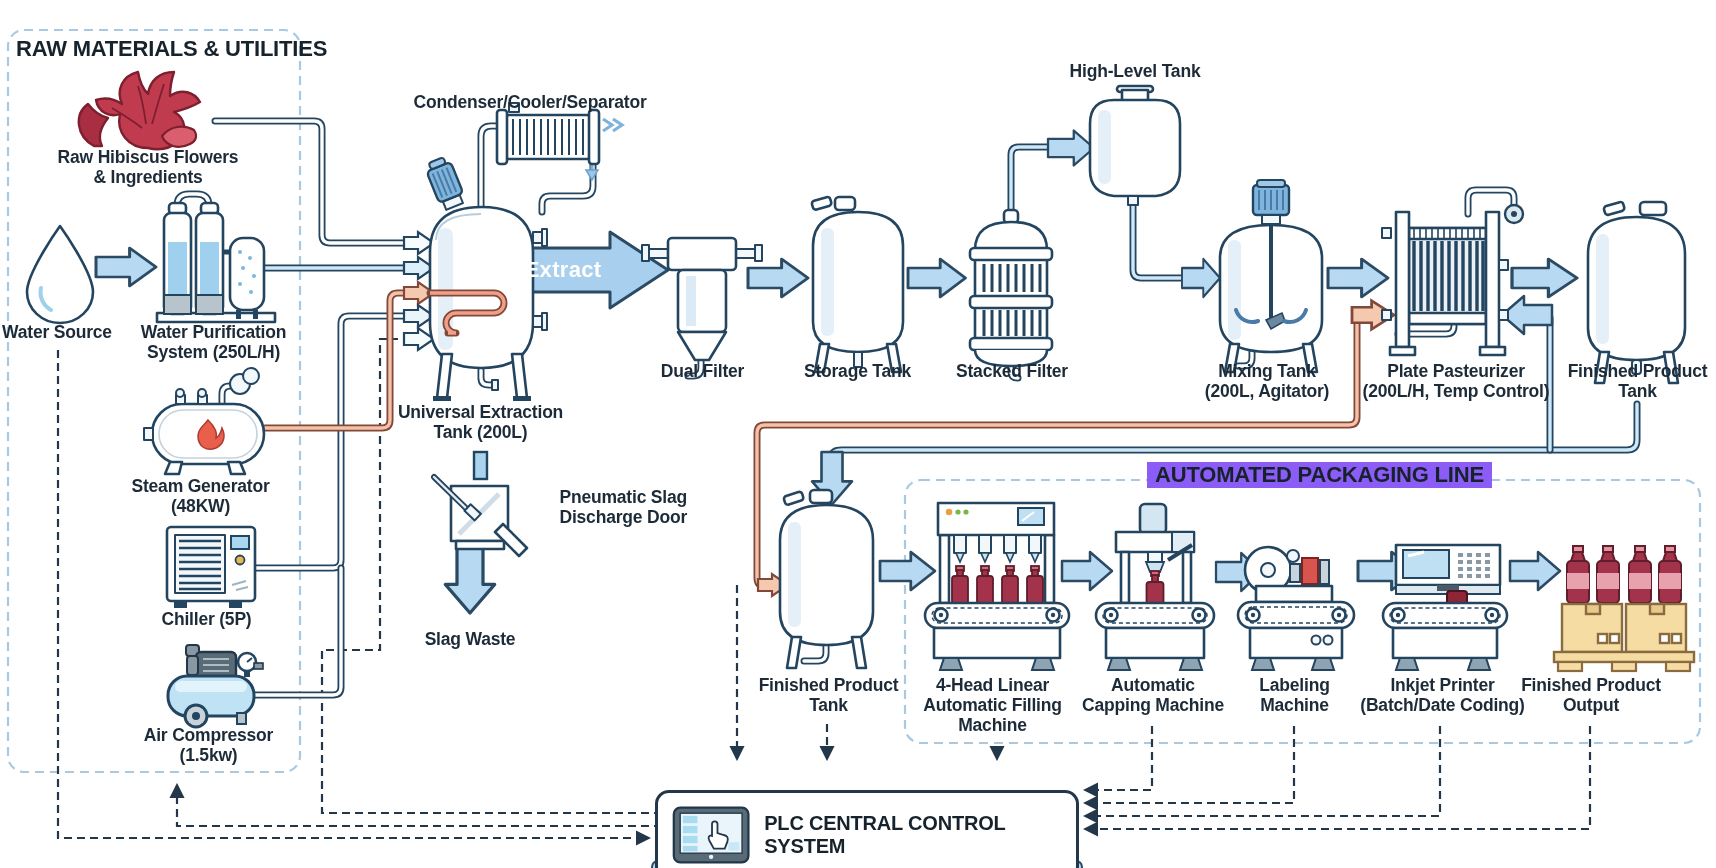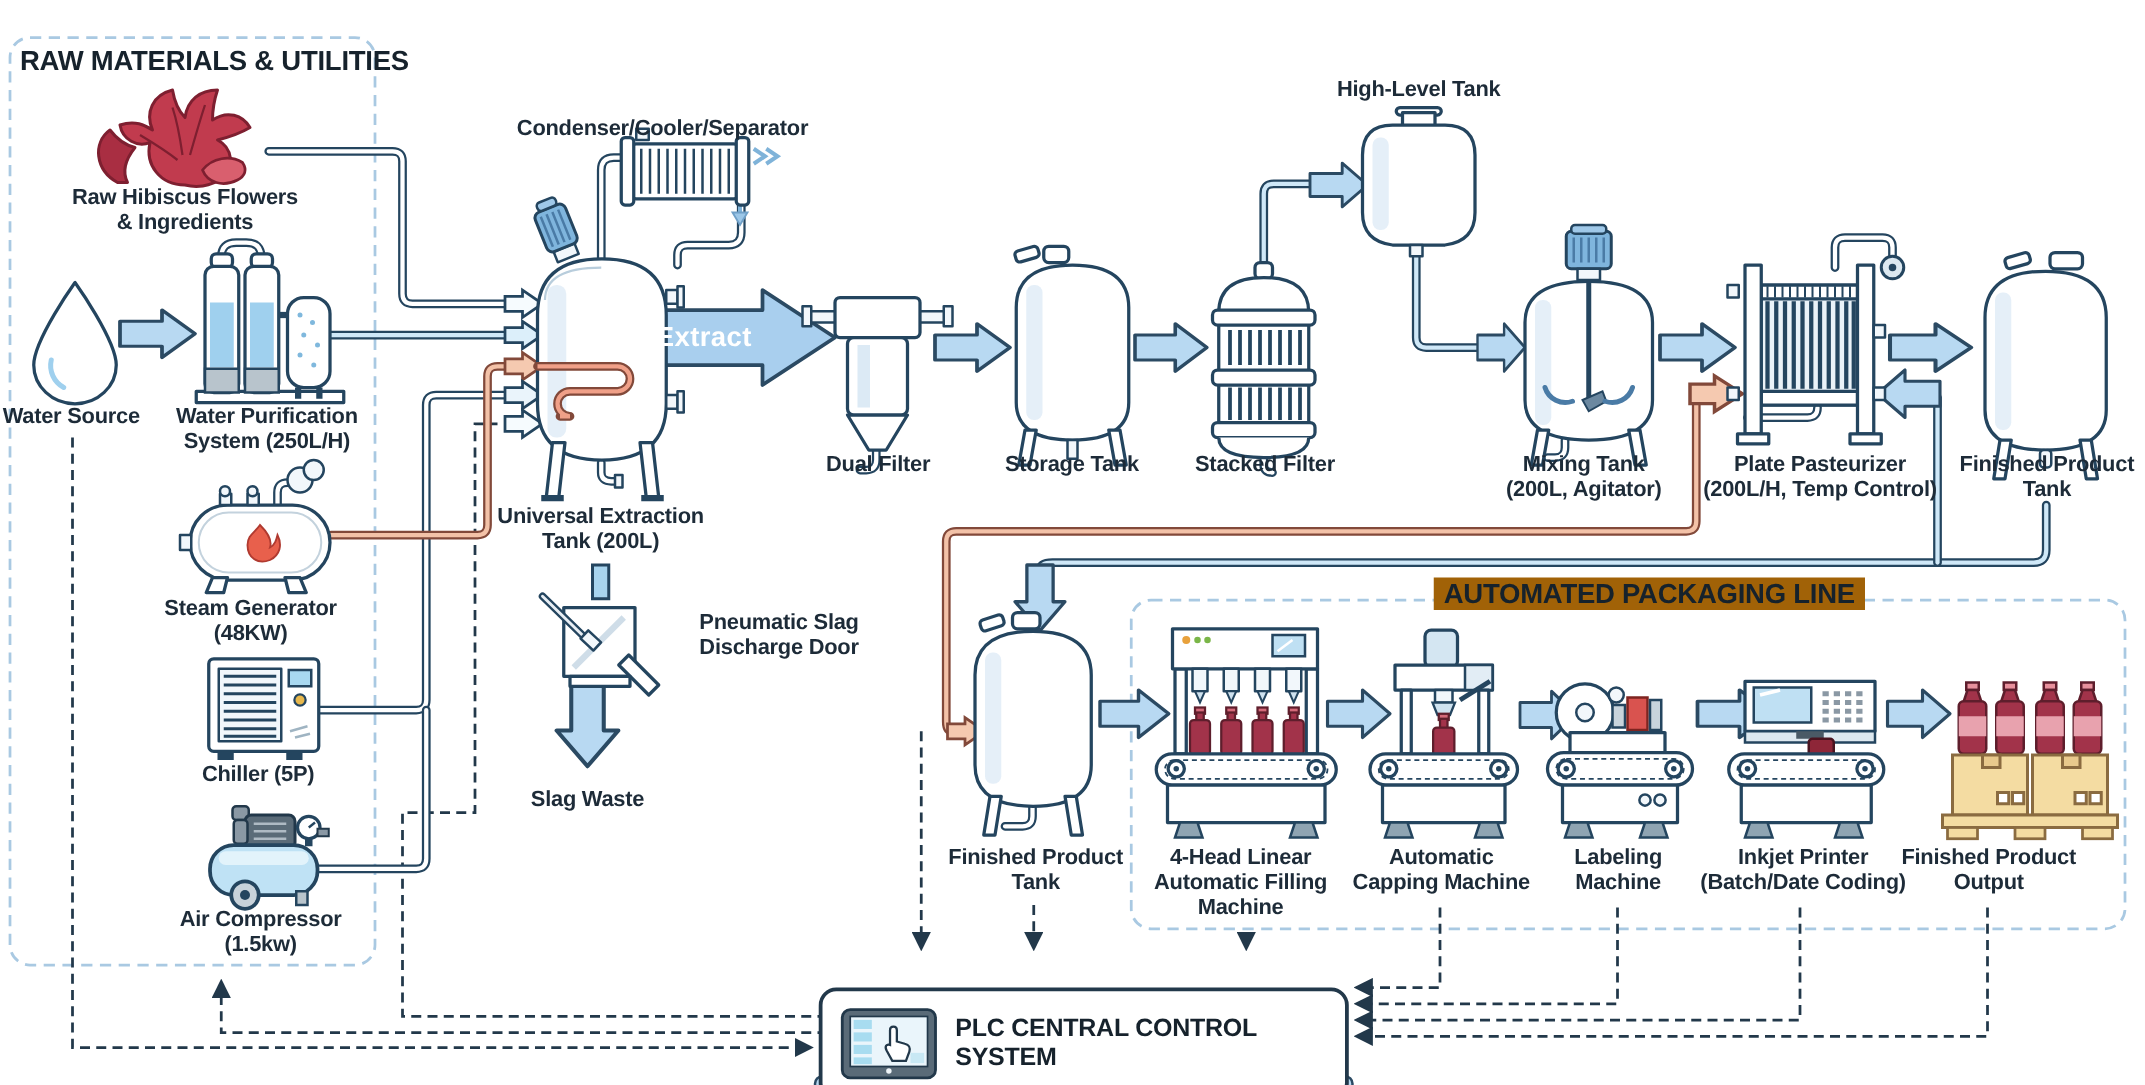--- a/index.html
+++ b/index.html
@@ -20,21 +20,21 @@
   .lbl{position:absolute;font-weight:bold;font-size:17.5px;line-height:1.14;color:#1d2b38;
        text-align:center;white-space:pre-line;letter-spacing:-0.2px;}
   .title{position:absolute;font-weight:bold;font-size:22px;color:#16222c;letter-spacing:-0.2px;
          white-space:pre;}
   .extract-t{position:absolute;left:503px;top:257px;width:120px;text-align:center;color:#fff;
          font-size:22px;font-weight:bold;letter-spacing:.3px;}
   .plc-box{position:absolute;left:655px;top:766px;width:424px;height:90px;background:#fff;
          border:3px solid #22384a;border-radius:14px;box-sizing:border-box;display:flex;
          align-items:center;gap:14px;padding:0 14px;box-shadow:0 2px 0 rgba(30,50,70,.18);margin-top:24px;}
   .plc-title{font-weight:bold;font-size:20px;color:#16222c;letter-spacing:-0.2px;}
-  .wbg{background:#a16207;padding:0 8px;}
+  .wbg{background:#8b5cf6;padding:0 8px;}
 </style>
 </head>
 <body>
 
 <div class="canvas">
 
 <svg class="layer" width="1716" height="868" viewBox="0 0 1716 868">
 <defs>
   <path id="ba" d="M0 -10 H28 V-19 L50 0 L28 19 V10 H0 Z"></path>
   <path id="ia" d="M0 -6 H14 V-11 L30 0 L14 11 V6 H0 Z"></path>

